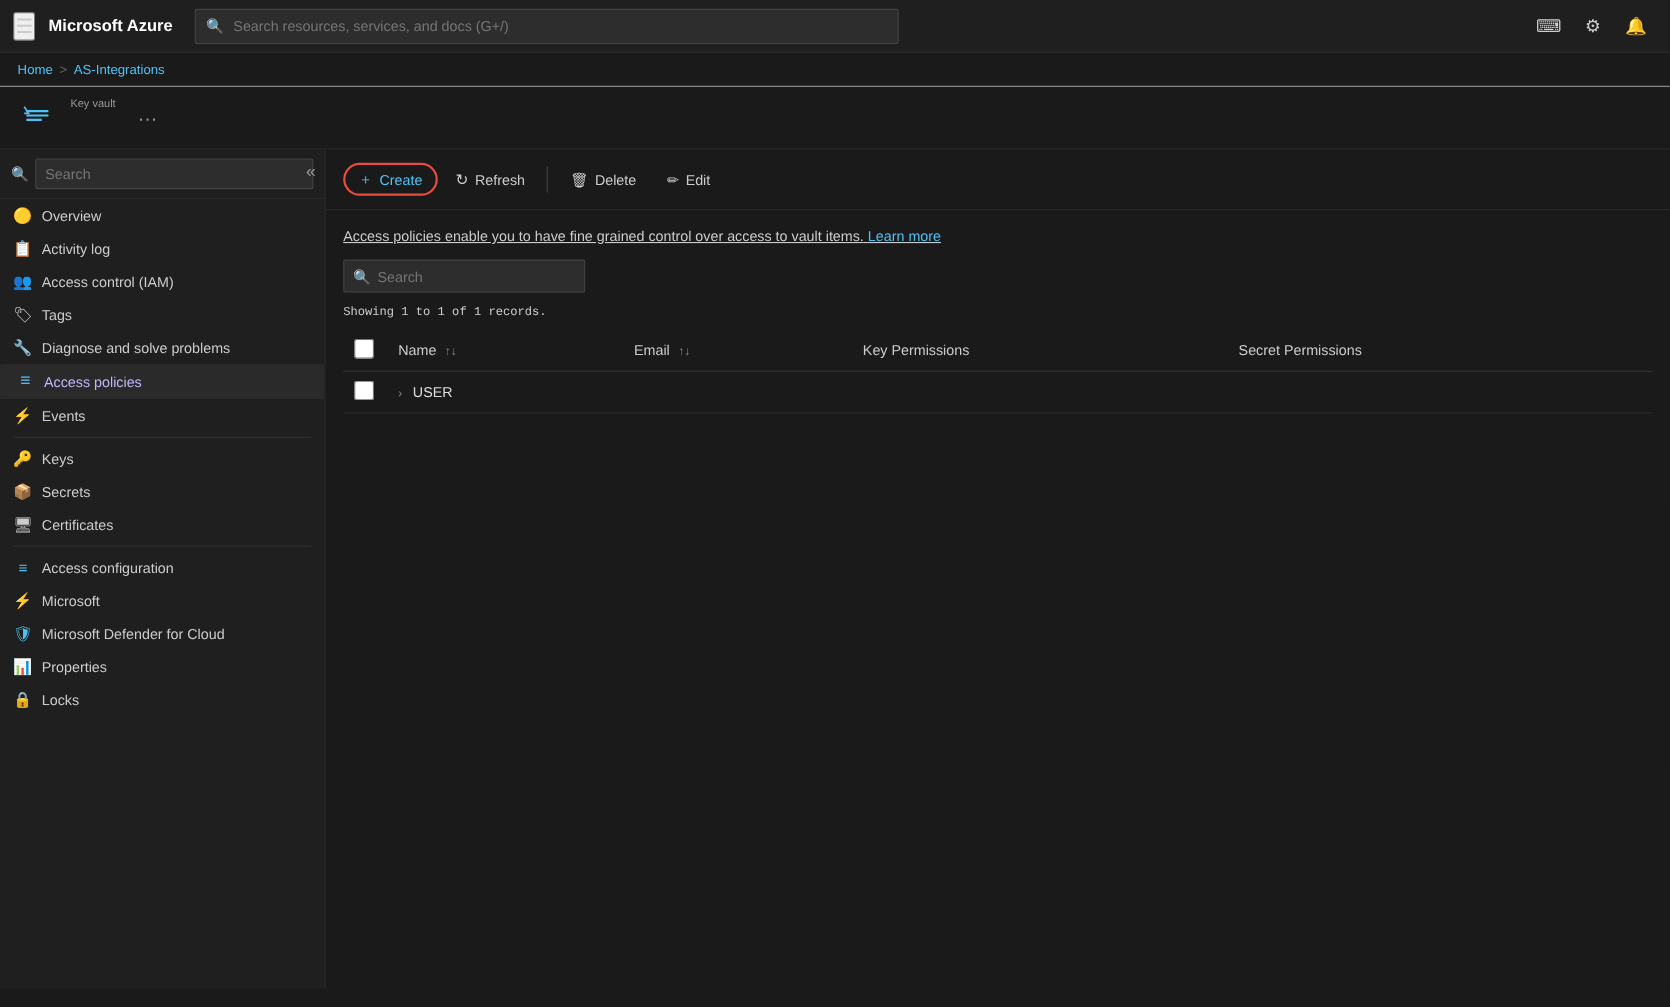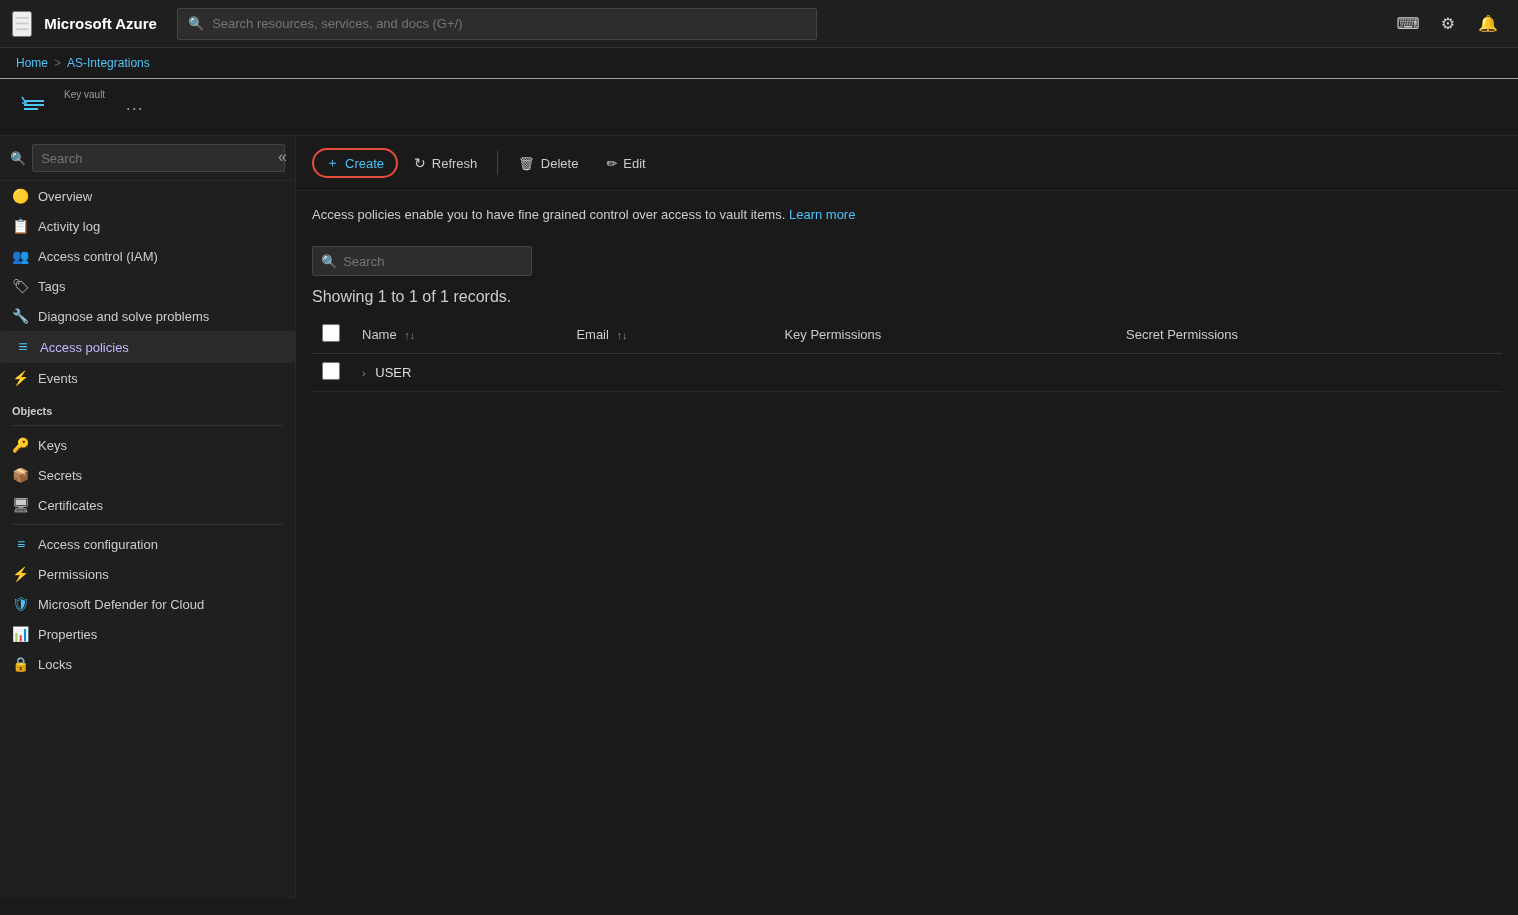--- a/index.html
+++ b/index.html
@@ -212,21 +212,22 @@
       margin: 0 4px;
     }
 
     
     .content-body {
       padding: 16px;
     }
     .info-text {
       font-size: 13px;
       color: #ccc;
-      margin-bottom: 24px;
+      margin-bottom: 14px;
+      text-decoration: underline;
     }
     .info-text a {
       color: #4fc3f7;
       text-decoration: none;
     }
 
     
     .search-box {
       display: flex;
       align-items: center;
@@ -243,23 +244,24 @@
       background: transparent;
       border: none;
       outline: none;
       color: #ccc;
       font-size: 13px;
       flex: 1;
     }
 
     
     .records-count {
-      font-size: 16px;
+      font-size: 11px;
       color: #ccc;
       margin-bottom: 10px;
+      font-family: Liberation Mono, monospace;
     }
 
     
     .data-table {
       width: 100%;
       border-collapse: collapse;
     }
     .data-table th {
       text-align: left;
       padding: 8px 10px;
@@ -370,21 +372,20 @@
     </div>
     <div class="sidebar-item active-highlight" style="border-left: 2px solid transparent; background: #2a2a2a; border-radius: 2px;">
       <span class="sidebar-icon" style="color: #4fc3f7; font-size: 16px;">≡</span>
       <span style="color: #c4b5fd;">Access policies</span>
     </div>
     <div class="sidebar-item">
       <span class="sidebar-icon" style="color: #ffd700;">⚡</span>
       <span>Events</span>
     </div>
 
-    <div class="section-header">Objects</div>
     <hr class="section-divider">
     <div class="sidebar-item">
       <span class="sidebar-icon" style="color: #ffd700;">🔑</span>
       <span>Keys</span>
     </div>
     <div class="sidebar-item">
       <span class="sidebar-icon" style="color: #f0a500;">📦</span>
       <span>Secrets</span>
     </div>
     <div class="sidebar-item">
@@ -392,21 +393,21 @@
       <span>Certificates</span>
     </div>
 
     <hr class="section-divider">
     <div class="sidebar-item">
       <span class="sidebar-icon" style="color: #4fc3f7;">≡</span>
       <span>Access configuration</span>
     </div>
     <div class="sidebar-item">
       <span class="sidebar-icon" style="color: #4fc3f7;">⚡</span>
-      <span>Permissions</span>
+      <span>Microsoft</span>
     </div>
     <div class="sidebar-item">
       <span class="sidebar-icon" style="color: #4fc3f7;">🛡</span>
       <span>Microsoft Defender for Cloud</span>
     </div>
     <div class="sidebar-item">
       <span class="sidebar-icon">📊</span>
       <span>Properties</span>
     </div>
     <div class="sidebar-item">

